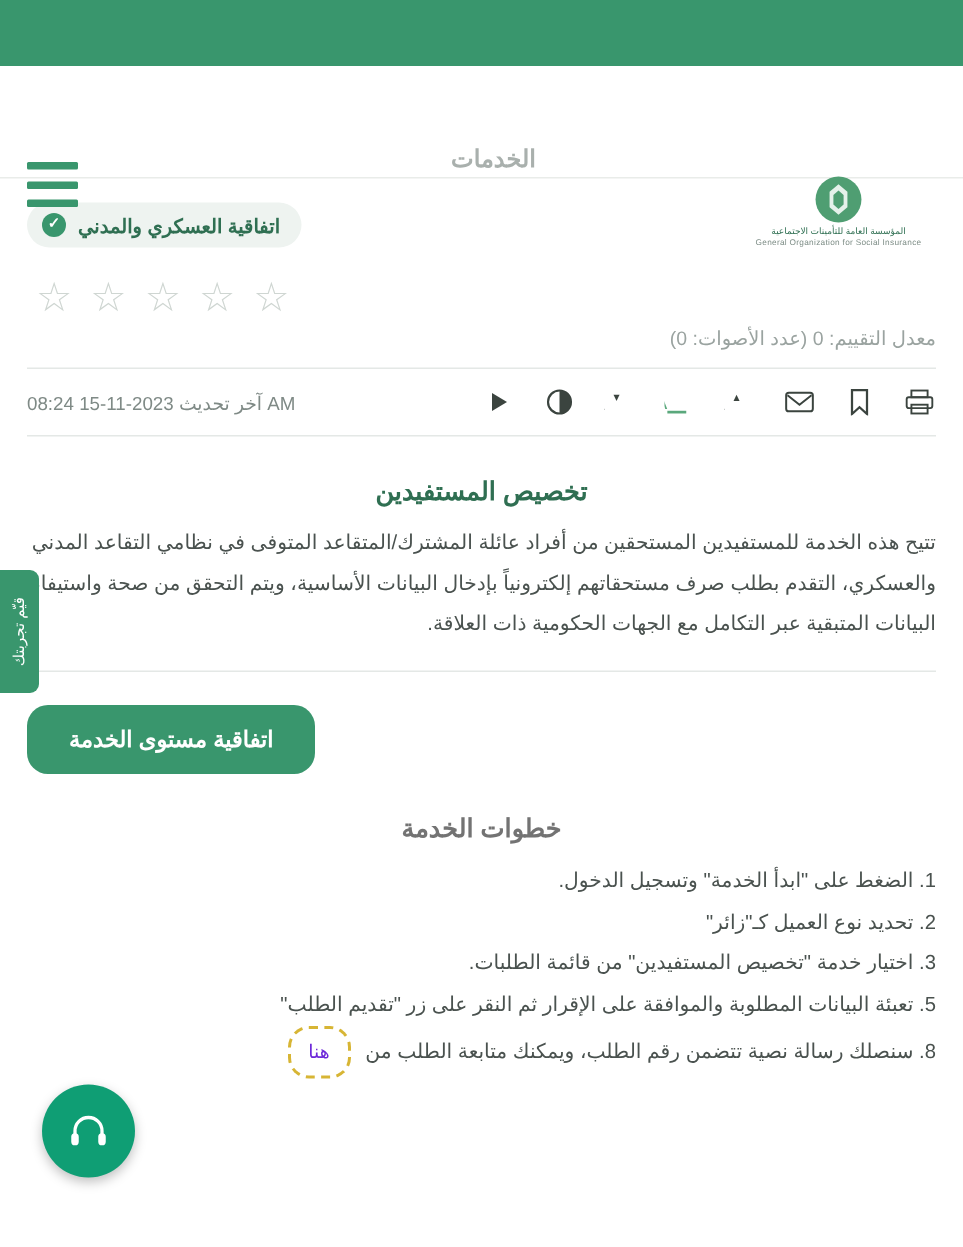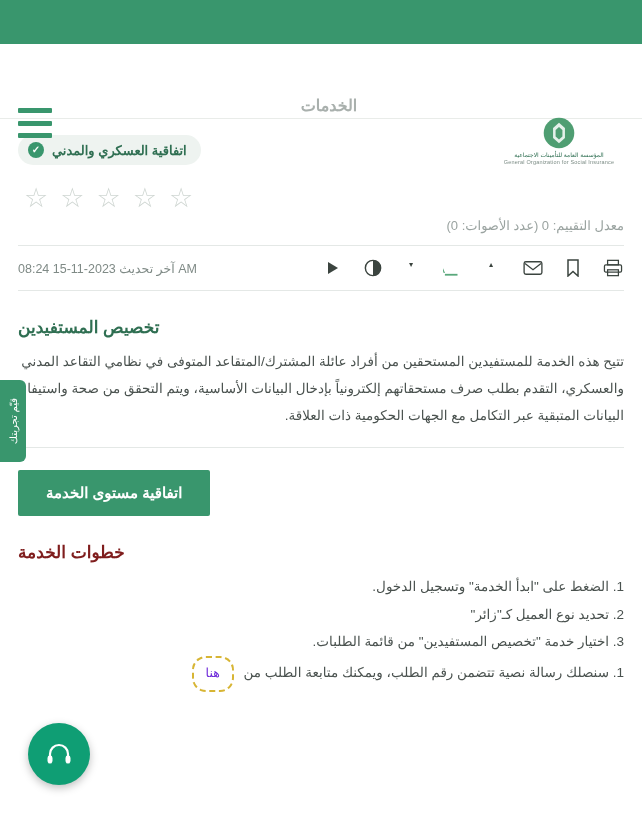--- a/index.html
+++ b/index.html
@@ -155,21 +155,21 @@
   .tb-icon {
     width: 22px;
     height: 22px;
     display: inline-flex;
     align-items: center;
     justify-content: center;
     cursor: pointer;
   }
   .tb-icon svg { display: block; }
   .section-title {
-    text-align: left;
+    text-align: center;
     font-size: 17px;
     font-weight: bold;
     color: #2f6f52;
     margin-top: 26px;
   }
   .paragraph {
     text-align: right;
     font-size: 13.5px;
     line-height: 2.0;
     color: #4a524f;
@@ -183,30 +183,30 @@
     display: flex;
     justify-content: flex-end;
     margin-top: 22px;
   }
   .sla-btn {
     background: #39966d;
     color: #ffffff;
     font-size: 15px;
     font-weight: bold;
     border: none;
-    border-radius: 2px;
+    border-radius: 14px;
     padding: 14px 28px;
     cursor: pointer;
     font-family: "Liberation Sans", sans-serif;
   }
   .steps-title {
-    text-align: left;
+    text-align: center;
     font-size: 17px;
     font-weight: bold;
-    color: #7f1d1d;
+    color: #737373;
     margin-top: 26px;
   }
   ol.steps {
     list-style: none;
     margin: 10px 0 0 0;
     padding: 0;
     text-align: right;
     font-size: 13.5px;
     color: #4a524f;
   }
@@ -363,22 +363,23 @@
 
   <div class="sla-row">
     <button class="sla-btn">اتفاقية مستوى الخدمة</button>
   </div>
 
   <div class="steps-title">خطوات الخدمة</div>
   <ol class="steps">
     <li>1. الضغط على "ابدأ الخدمة" وتسجيل الدخول.</li>
     <li>2. تحديد نوع العميل كـ"زائر"</li>
     <li>3. اختيار خدمة "تخصيص المستفيدين" من قائمة الطلبات.</li>
+    <li>5. تعبئة البيانات المطلوبة والموافقة على الإقرار ثم النقر على زر "تقديم الطلب"</li>
     <li>
-      <span>1. سنصلك رسالة نصية تتضمن رقم الطلب، ويمكنك متابعة الطلب من</span>
+      <span>8. سنصلك رسالة نصية تتضمن رقم الطلب، ويمكنك متابعة الطلب من</span>
       <span class="here-badge">هنا</span>
     </li>
   </ol>
 </div>
 
 <div class="side-tab">
   <span>قيّم تجربتك</span>
 </div>
 
 <div class="fab">

